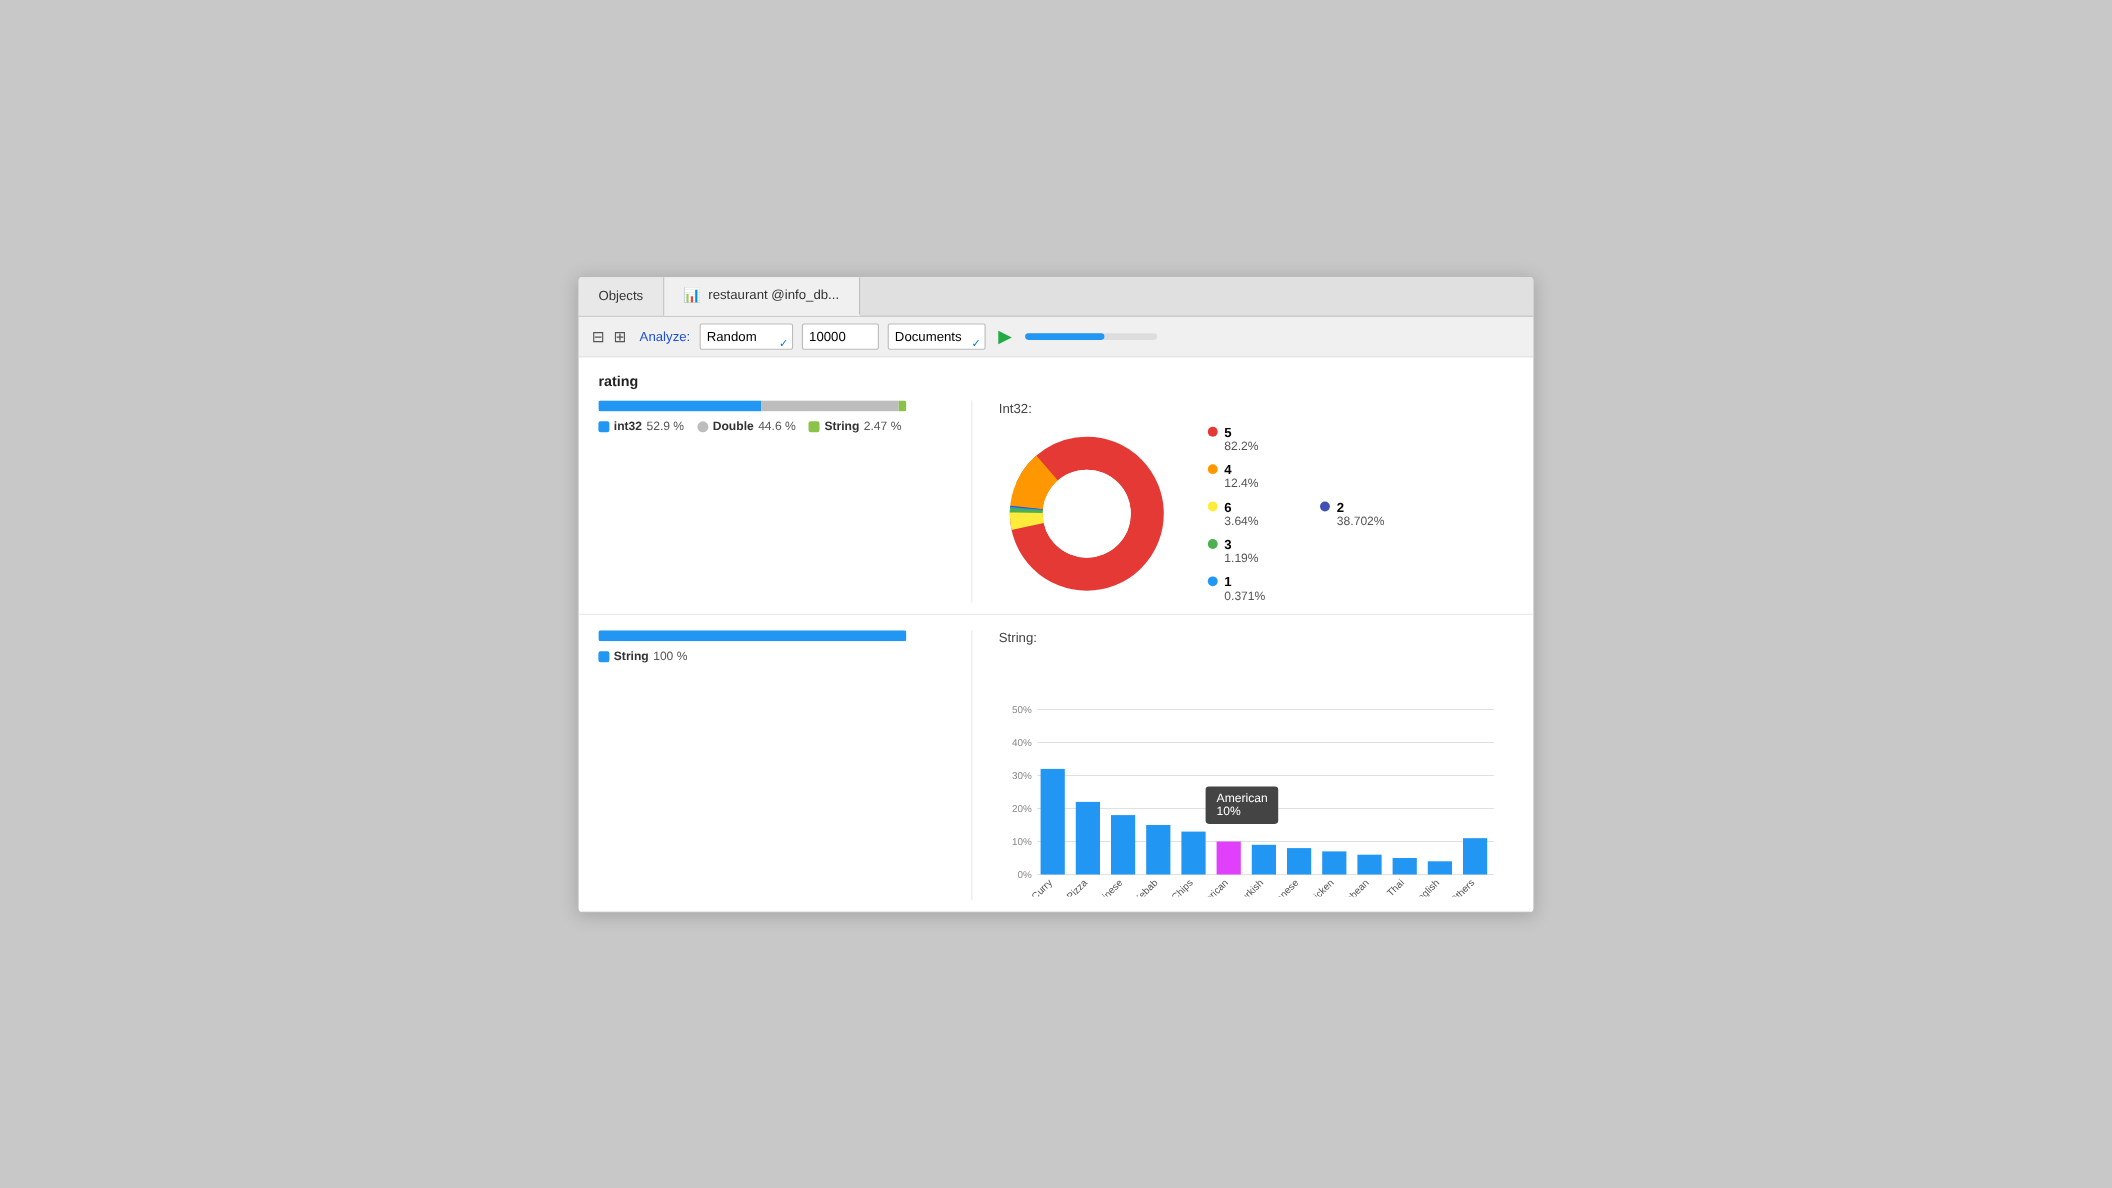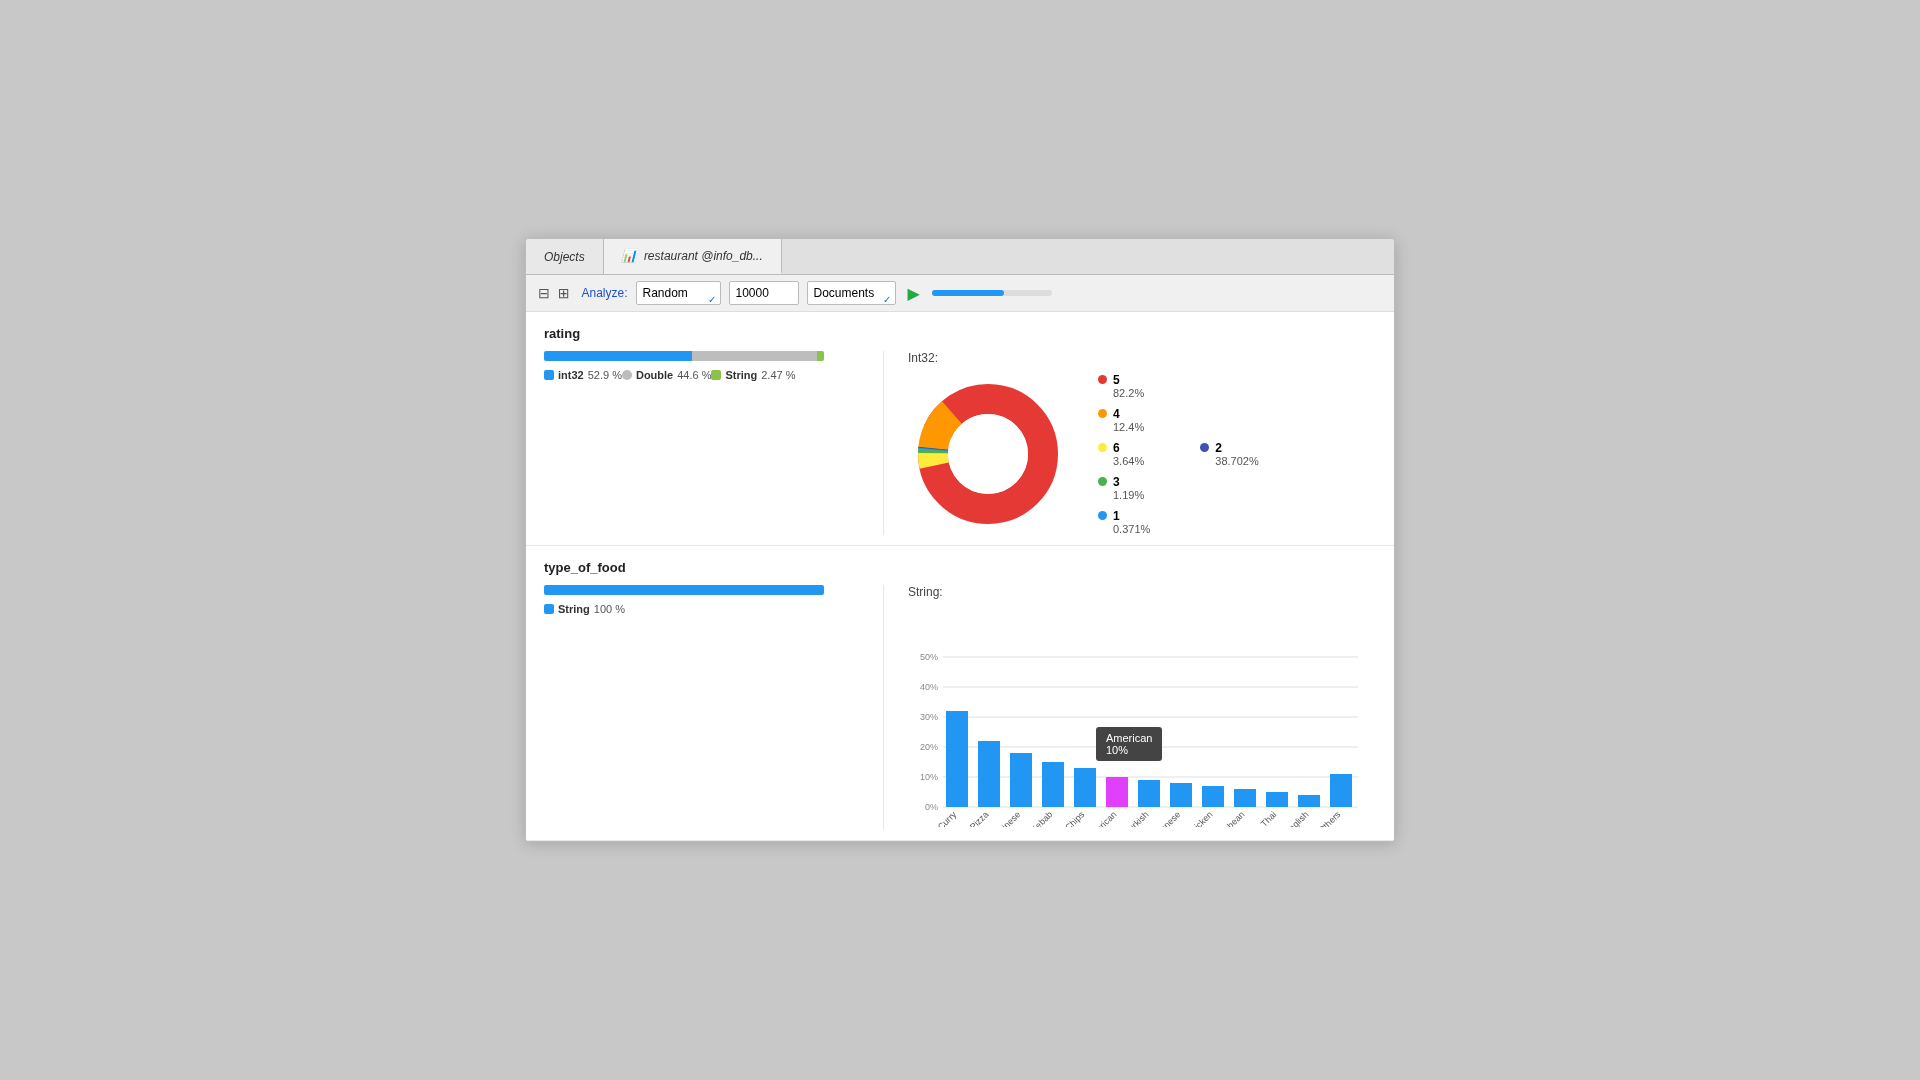--- a/index.html
+++ b/index.html
@@ -19,21 +19,20 @@
       border-radius: 4px;
       box-shadow: 0 2px 16px rgba(0,0,0,0.18);
       overflow: hidden;
     }
     .tab-bar {
       display: flex;
       background: #e0e0e0;
       border-bottom: 1px solid #bbb;
       align-items: stretch;
       height: 36px;
-      font-style: italic;
     }
     .tab {
       padding: 0 18px;
       display: flex;
       align-items: center;
       cursor: pointer;
       font-size: 12px;
       color: #333;
       border-right: 1px solid #bbb;
       background: #e8e8e8;
@@ -108,21 +107,21 @@
     .type-bar-row {
       display: flex;
       height: 10px;
       border-radius: 2px;
       overflow: hidden;
       margin-bottom: 8px;
       width: 280px;
     }
     .type-legend {
       display: flex;
-      gap: 0;
+      gap: 12px;
       flex-wrap: wrap;
       text-align: right;
     }
     .type-legend-item {
       display: flex;
       align-items: center;
       gap: 4px;
       font-size: 11px;
       color: #333;
     }
@@ -300,21 +299,20 @@
                   <div class="donut-legend-pct">38.702%</div>
                 </div>
               </div>
             </div>
           </div>
         </div>
       </div>
     </div>
 
     <div class="section">
-      <div class="section-title">type_of_food</div>
       <div class="section-inner">
 
         <div class="section-left">
           <div class="type-bar-row">
             <div style="width:100%;background:#2196f3;"></div>
           </div>
           <div class="type-legend">
             <div class="type-legend-item">
               <span class="legend-dot" style="background:#2196f3;"></span>
               <span class="legend-name">String</span>

